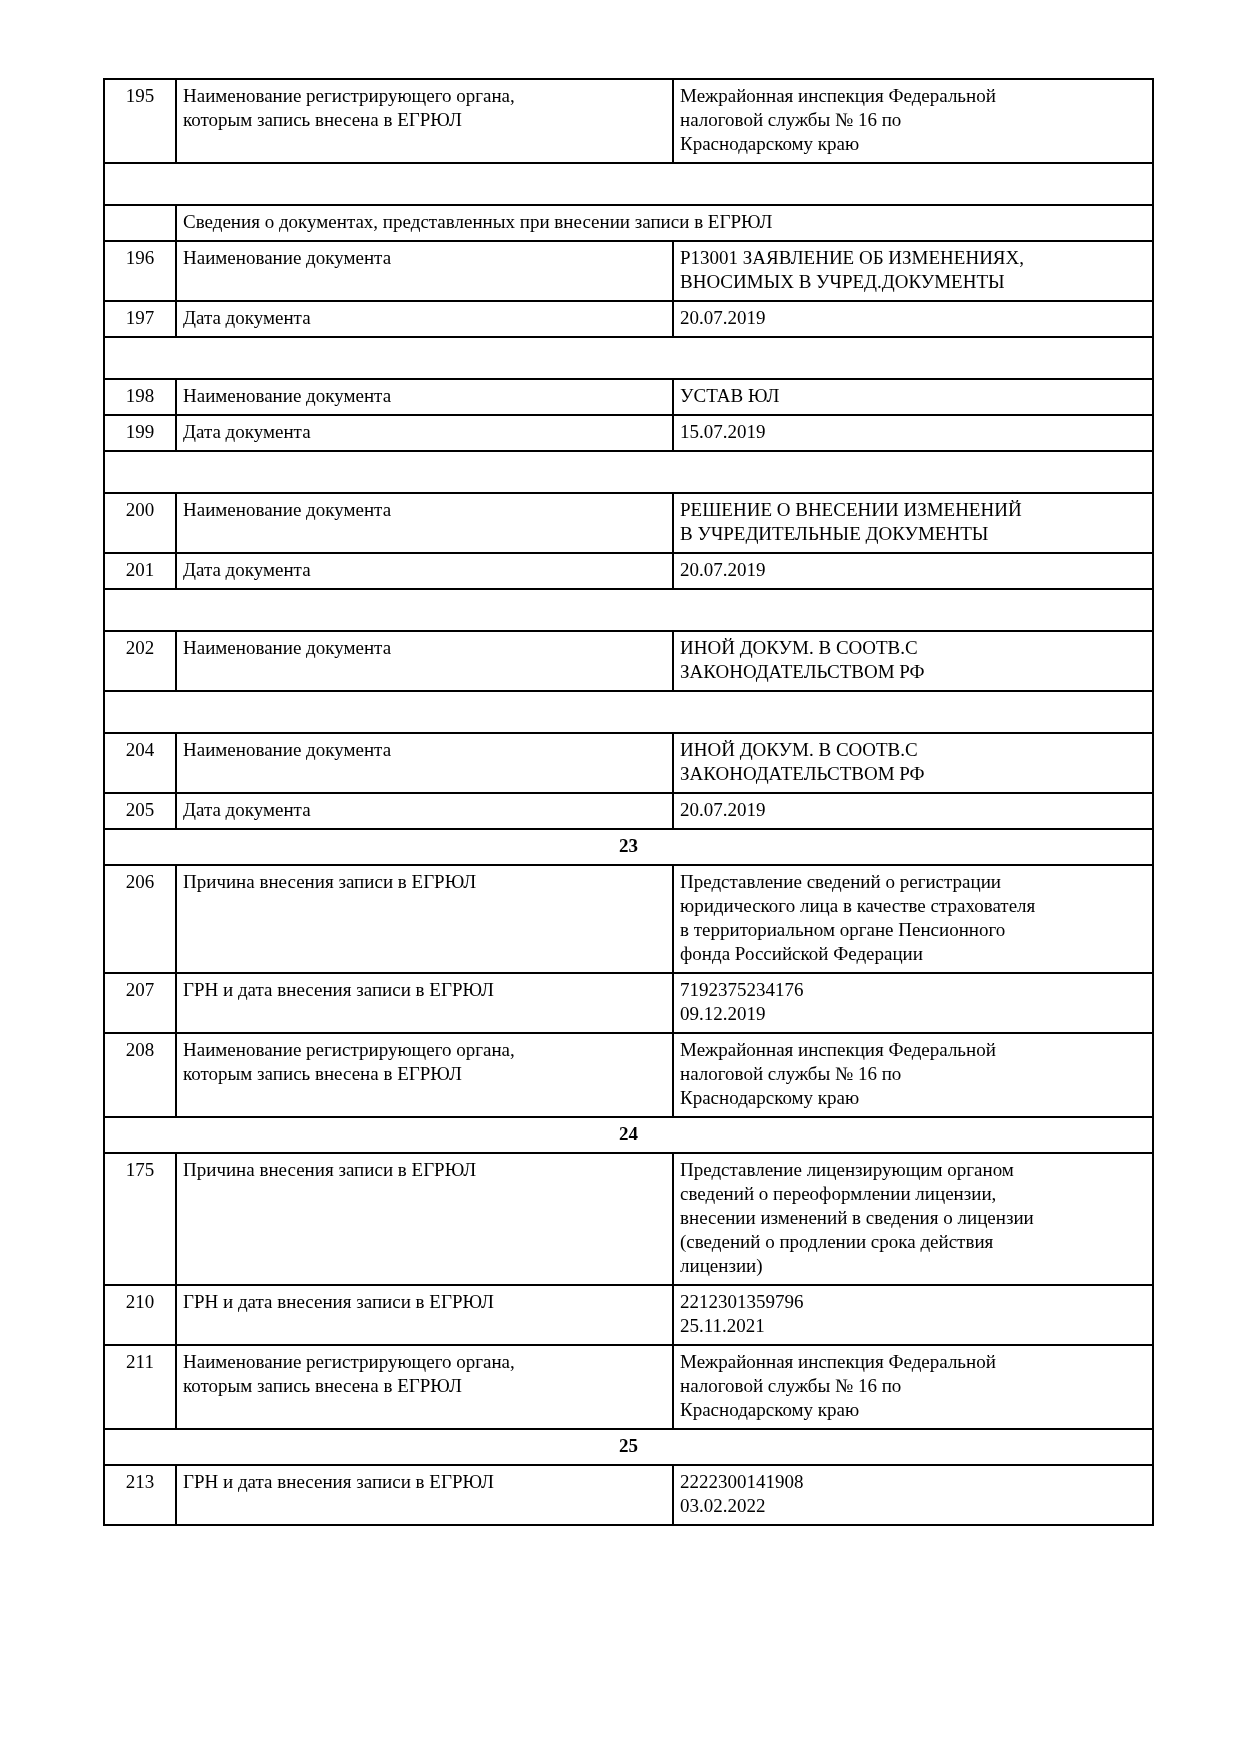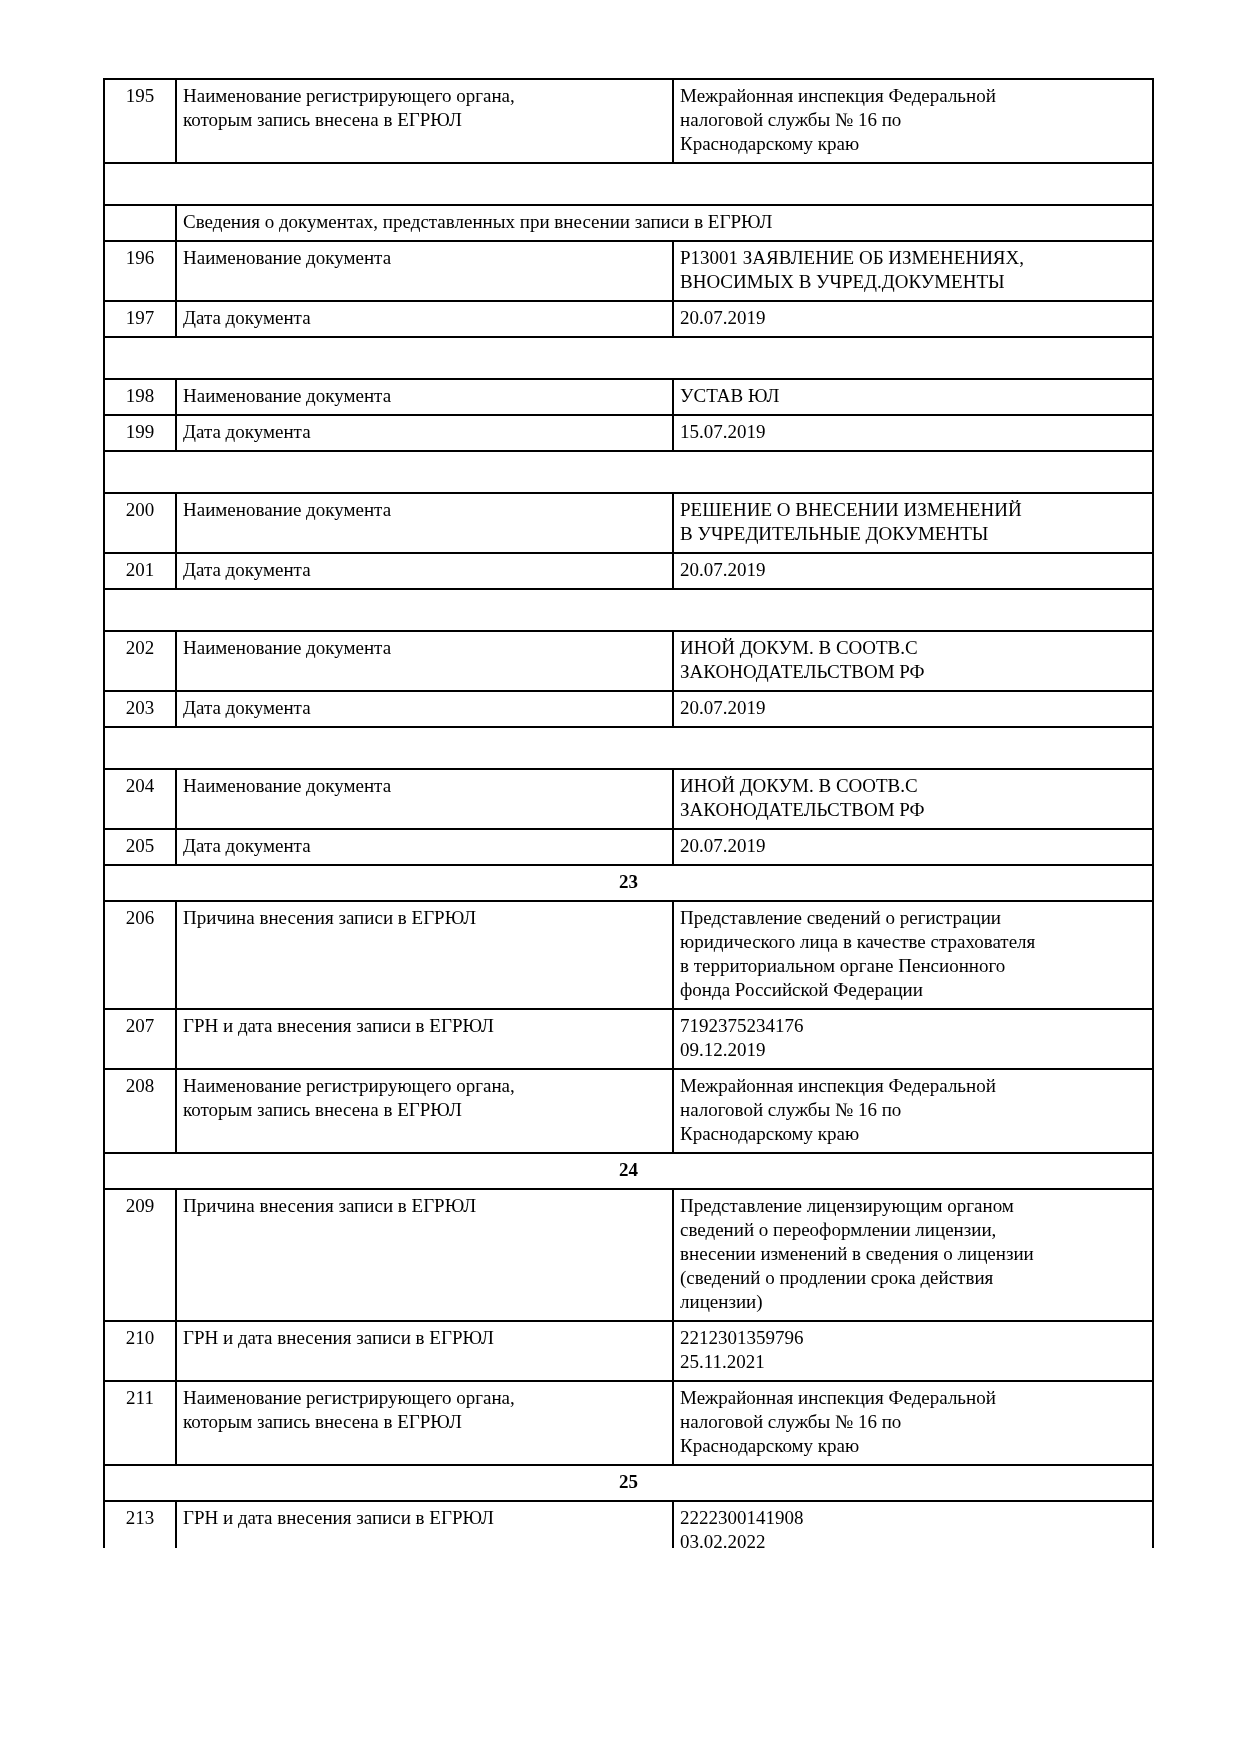--- a/index.html
+++ b/index.html
@@ -142,25 +142,20 @@
         </tr>
         <tr class="spacer-row">
           <td colspan="3"></td>
         </tr>
         <tr class="record-row">
           <td class="num-cell">202</td>
           <td class="label-cell">Наименование документа</td>
           <td class="value-cell">ИНОЙ ДОКУМ. В СООТВ.С
 ЗАКОНОДАТЕЛЬСТВОМ РФ</td>
         </tr>
-        <tr class="record-row">
-          <td class="num-cell">203</td>
-          <td class="label-cell">Дата документа</td>
-          <td class="value-cell">20.07.2019</td>
-        </tr>
         <tr class="spacer-row">
           <td colspan="3"></td>
         </tr>
         <tr class="record-row">
           <td class="num-cell">204</td>
           <td class="label-cell">Наименование документа</td>
           <td class="value-cell">ИНОЙ ДОКУМ. В СООТВ.С
 ЗАКОНОДАТЕЛЬСТВОМ РФ</td>
         </tr>
         <tr class="record-row">
@@ -190,21 +185,21 @@
           <td class="label-cell">Наименование регистрирующего органа,
 которым запись внесена в ЕГРЮЛ</td>
           <td class="value-cell">Межрайонная инспекция Федеральной
 налоговой службы № 16 по
 Краснодарскому краю</td>
         </tr>
         <tr class="section-row">
           <td colspan="3">24</td>
         </tr>
         <tr class="record-row">
-          <td class="num-cell">209</td>
+          <td class="num-cell">175</td>
           <td class="label-cell">Причина внесения записи в ЕГРЮЛ</td>
           <td class="value-cell">Представление лицензирующим органом
 сведений о переоформлении лицензии,
 внесении изменений в сведения о лицензии
 (сведений о продлении срока действия
 лицензии)</td>
         </tr>
         <tr class="record-row">
           <td class="num-cell">210</td>
           <td class="label-cell">ГРН и дата внесения записи в ЕГРЮЛ</td>

